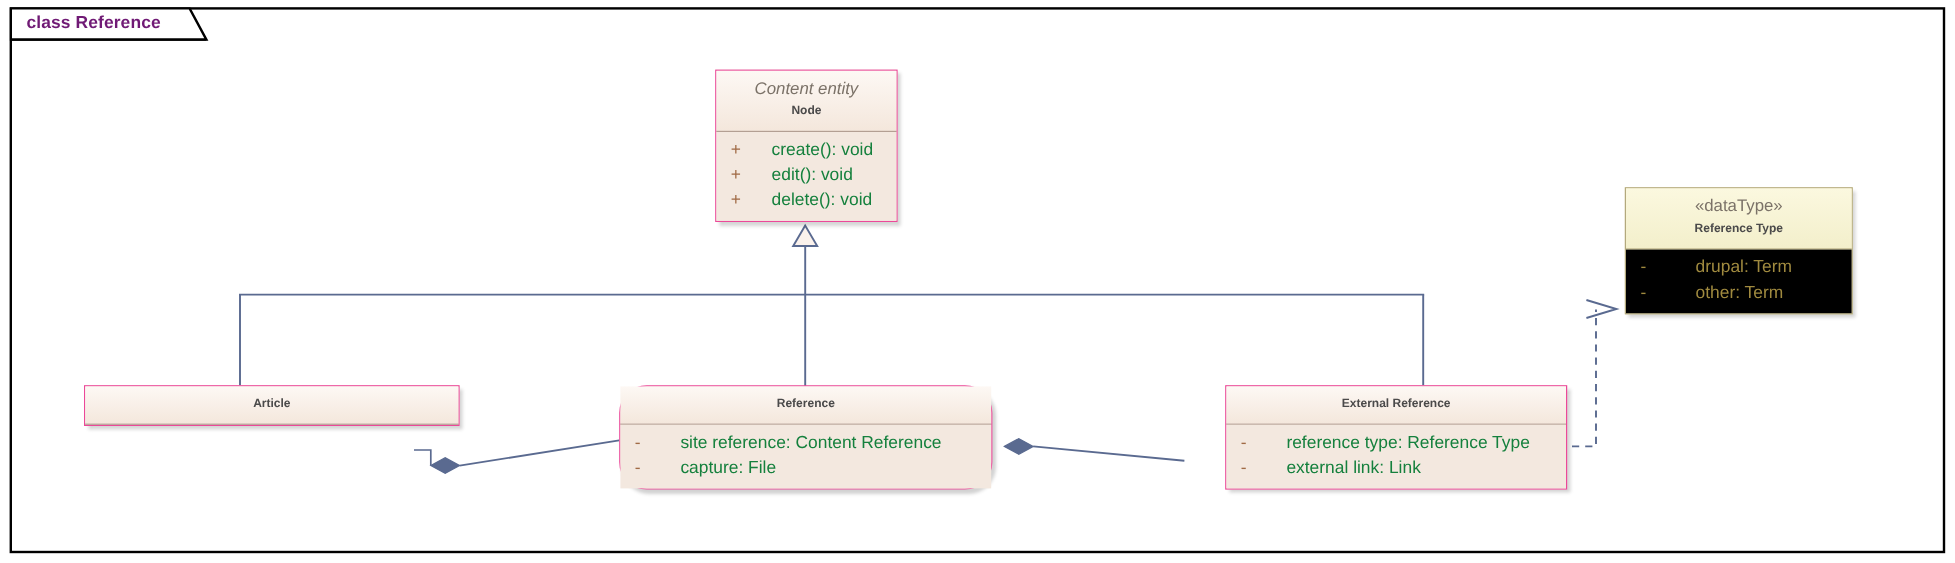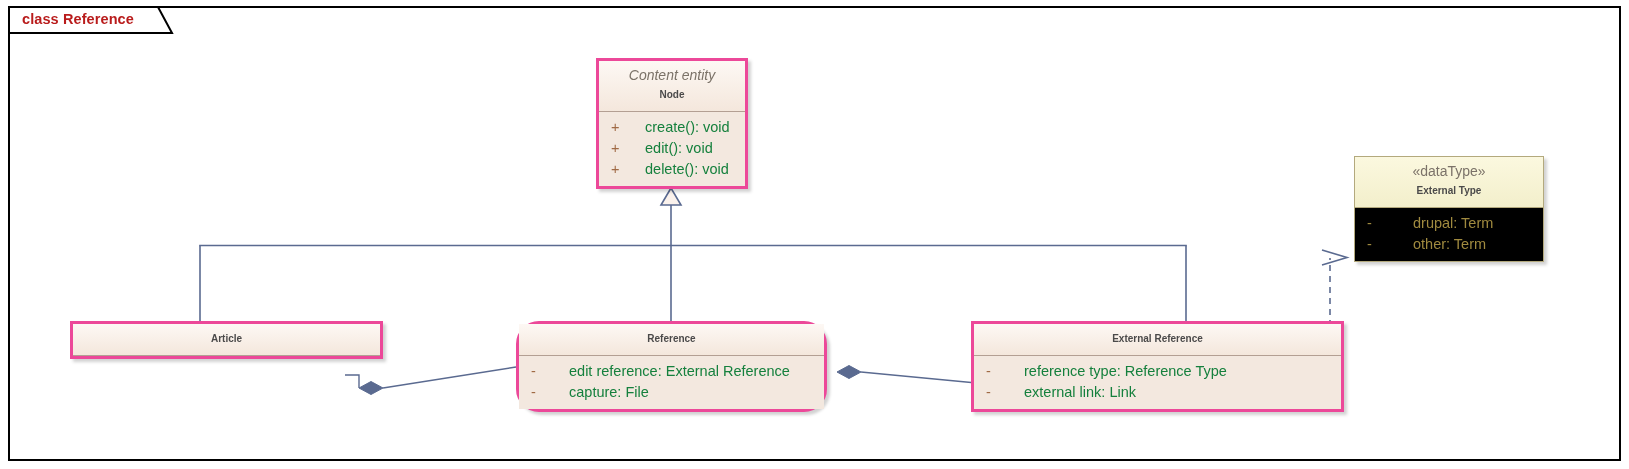--- a/index.html
+++ b/index.html
@@ -39,41 +39,41 @@
   }
   .frame-tab svg {
     display: block;
   }
   .frame-tab-label {
     position: absolute;
     left: 14px;
     top: 5px;
     font-size: 14.5px;
     font-weight: bold;
-    color: #b91c1c;
+    color: #701a75;
     white-space: nowrap;
     letter-spacing: 0.1px;
   }
 
   
   .connectors {
     position: absolute;
     left: 0;
     top: 0;
     width: 1629px;
     height: 469px;
     pointer-events: none;
     z-index: 2;
   }
 
   
   .uml-box {
     position: absolute;
     box-sizing: border-box;
-    border: 3px solid #ec4899;
+    border: 1px solid #ec4899;
     z-index: 3;
     box-shadow: 3px 3px 3px rgba(0,0,0,0.18);
   }
   .uml-box.tan {
     background: #f6ece4;
   }
   .uml-box.yellow {
     background: #f8f4d6;
     border: 1px solid #b3a97d;
   }
@@ -209,21 +209,21 @@
       </span>
       <span class="member">
         <span class="vis">+</span><span class="mtext">delete(): void</span>
       </span>
     </div>
   </div>
 
   <div class="uml-box yellow" style="left:1354px; top:156px; width:190px;">
     <div class="uml-head">
       <div class="stereotype">«dataType»</div>
-      <div class="class-name">External Type</div>
+      <div class="class-name">Reference Type</div>
     </div>
     <div class="uml-body">
       <span class="member">
         <span class="vis">-</span><span class="mtext">drupal: Term</span>
       </span>
       <span class="member">
         <span class="vis">-</span><span class="mtext">other: Term</span>
       </span>
     </div>
   </div>
@@ -233,29 +233,29 @@
       <div class="class-name">Article</div>
     </div>
   </div>
 
   <div class="uml-box tan" style="left:516px; top:321px; width:311px;border-radius:23px;">
     <div class="uml-head">
       <div class="class-name">Reference</div>
     </div>
     <div class="uml-body">
       <span class="member">
-        <span class="vis">-</span><span class="mtext">edit reference: External Reference</span>
+        <span class="vis">-</span><span class="mtext">site reference: Content Reference</span>
       </span>
       <span class="member">
         <span class="vis">-</span><span class="mtext">capture: File</span>
       </span>
     </div>
   </div>
 
-  <div class="uml-box tan" style="left:971px; top:321px; width:373px;">
+  <div class="uml-box tan" style="left:1021px; top:321px; width:285px;">
     <div class="uml-head">
       <div class="class-name">External Reference</div>
     </div>
     <div class="uml-body">
       <span class="member">
         <span class="vis">-</span><span class="mtext">reference type: Reference Type</span>
       </span>
       <span class="member">
         <span class="vis">-</span><span class="mtext">external link: Link</span>
       </span>

